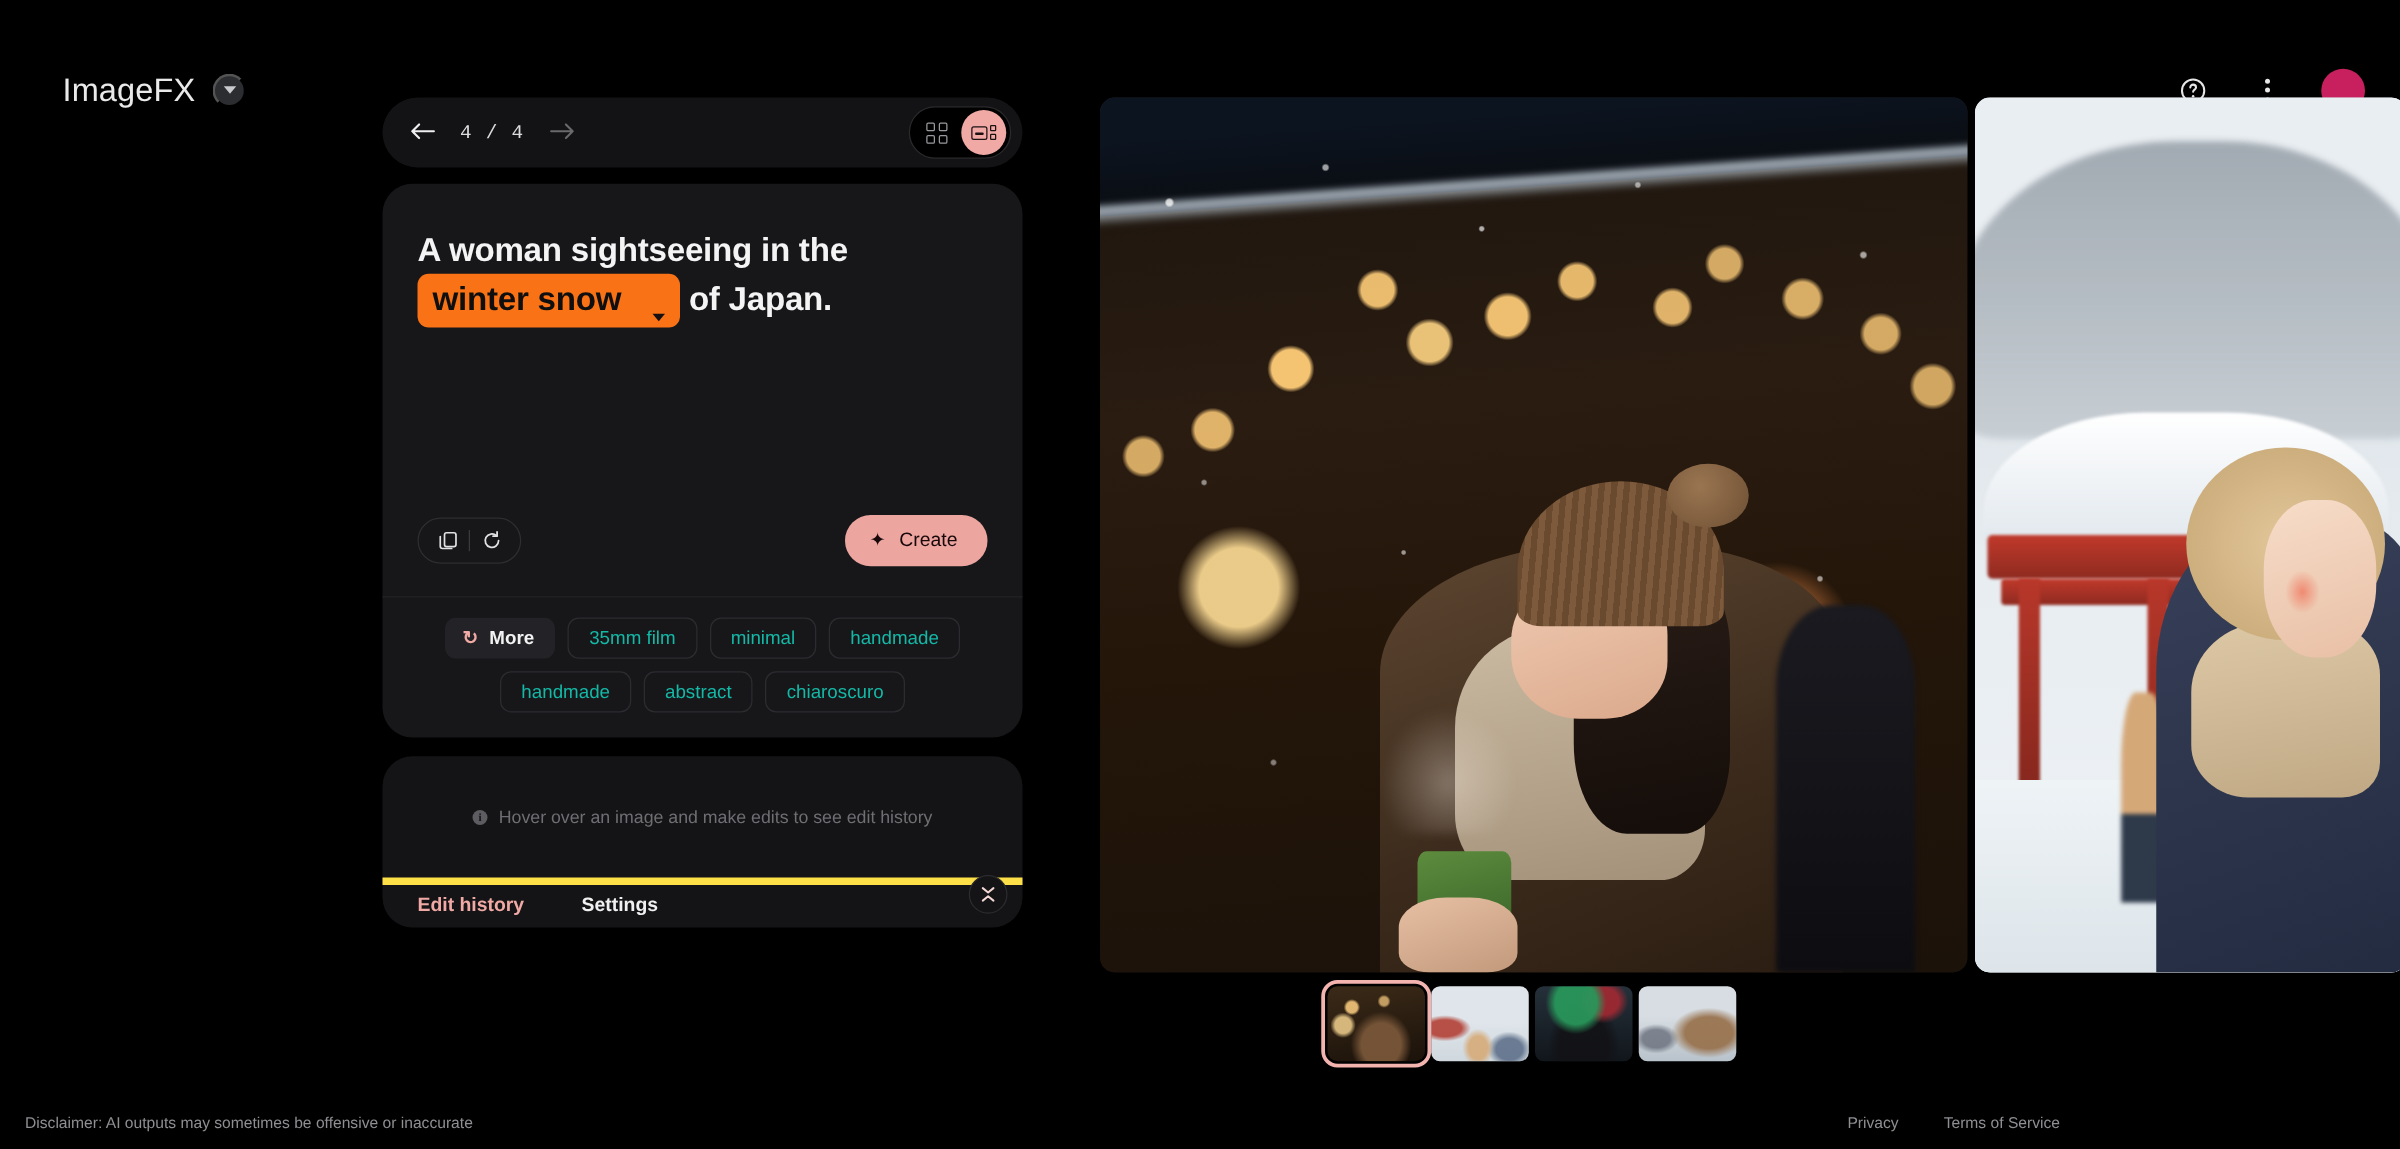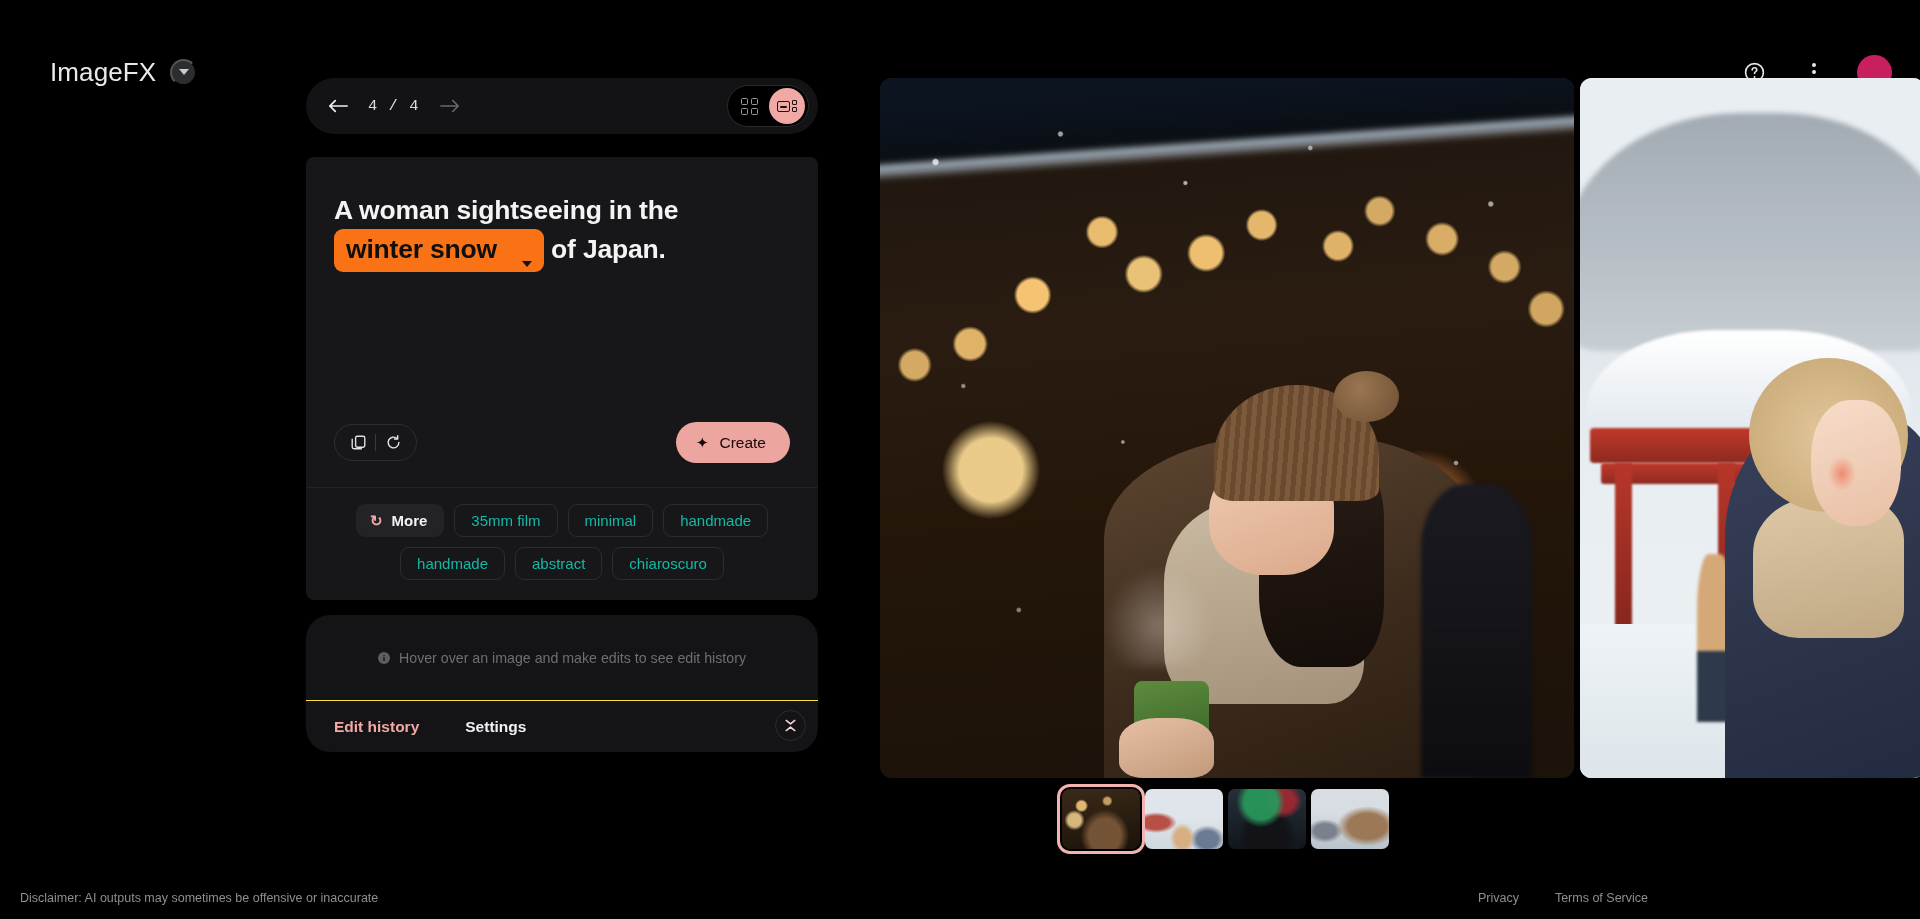--- a/index.html
+++ b/index.html
@@ -72,21 +72,21 @@
   .grid-ico { display: grid; grid-template-columns: 7px 7px; grid-template-rows: 7px 7px; gap: 3px; }
   .grid-ico span { border: 1.6px solid #9a9a9e; border-radius: 1.5px; }
   .detail-ico { display: flex; align-items: center; gap: 2.5px; }
   .detail-ico .big { width: 13px; height: 11px; border: 1.8px solid #1a1113; border-radius: 2px; position: relative; }
   .detail-ico .big::after { content:""; position:absolute; left:2px; top:4px; width:7px; height:2px; background:#1a1113; border-radius:1px; }
   .detail-ico .col { display: flex; flex-direction: column; gap: 2.5px; }
   .detail-ico .col i { width: 5px; height: 5px; border: 1.6px solid #1a1113; border-radius: 1px; display: block; }
 
   
   .prompt-card {
-    margin-top: 23px; background: #17171a; border-radius: 8px;
+    margin-top: 13px; background: #17171a; border-radius: 24px;
     min-height: 443px; display: flex; flex-direction: column;
     position: relative;
   }
   .prompt-body { padding: 36px 28px 0 28px; flex: 1; }
   .prompt-text {
     font-size: 26.5px; line-height: 1.34; color: #f4f4f5; font-weight: 700;
     letter-spacing: -0.2px;
   }
   .chip-inline {
     display: inline-flex; align-items: flex-end; gap: 25px;
@@ -145,21 +145,21 @@
   .history-empty {
     flex: 1; display: flex; align-items: center; justify-content: center; gap: 9px;
     color: #6e6e73; font-size: 14.2px;
   }
   .info-dot {
     width: 12px; height: 12px; border-radius: 50%; background: #5c5c61;
     display: inline-flex; align-items: center; justify-content: center;
     color: #141416; font-size: 9px; font-weight: 700; font-family: "Liberation Serif", serif;
   }
   .history-tabs {
-    border-top: 1px solid #fde047; height: 52px; display: flex; align-items: center;
+    border-top: 6px solid #fde047; height: 40px; display: flex; align-items: center;
     padding: 0 28px; gap: 46px;
   }
   .tab {
     background: none; border: none; cursor: pointer; font-size: 15.5px; font-weight: 700;
     color: #f0f0f1; font-family: "Liberation Sans", sans-serif; padding: 0;
   }
   .tab.active { color: #f0a9a4; }
   .collapse-btn {
     position: absolute; right: 12px; bottom: 11px;
     width: 31px; height: 31px; border-radius: 50%;

